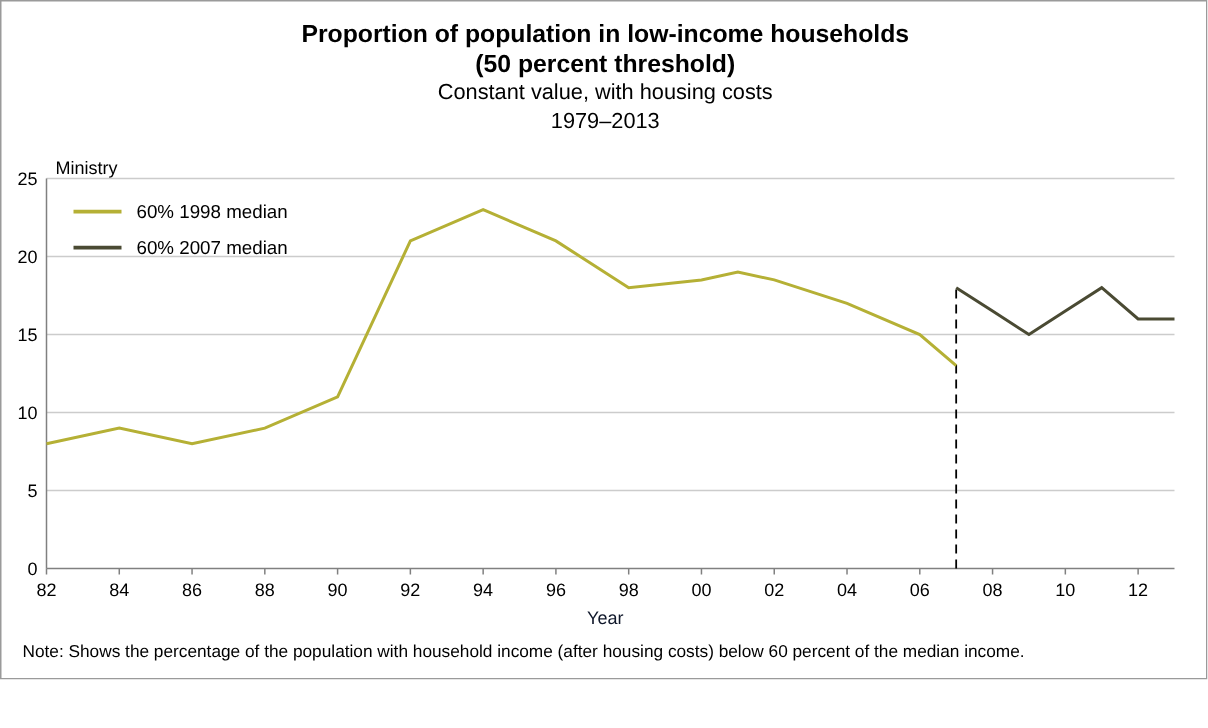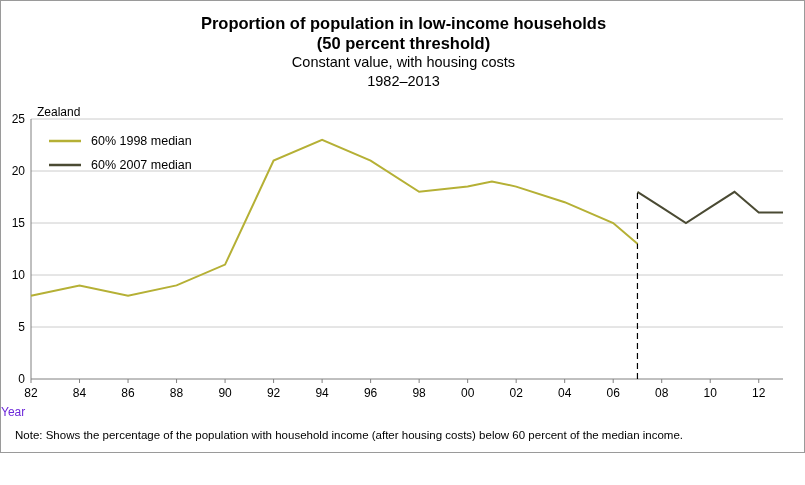--- a/index.html
+++ b/index.html
@@ -48,23 +48,23 @@
   .chart-svg {
     position: absolute;
     left: 0;
     top: 0;
   }
   .axis-label-x {
     position: absolute;
     left: 0;
     top: 404px;
     width: 805px;
-    text-align: left;
+    text-align: center;
     font-size: 12px;
-    color: #6d28d9;
+    color: #0f172a;
   }
   .note, .source {
     position: absolute;
     left: 14px;
     font-size: 11.5px;
     color: #000000;
   }
   .note { top: 428px; }
   .source { top: 456px; }
   text {
@@ -73,24 +73,24 @@
 </style>
 </head>
 <body>
 
 <div id="page">
 
   <div class="title-block">
     <div class="title-line1">Proportion of population in low-income households</div>
     <div class="title-line2">(50 percent threshold)</div>
     <div class="subtitle-line1">Constant value, with housing costs</div>
-    <div class="subtitle-line2">1982–2013</div>
+    <div class="subtitle-line2">1979–2013</div>
   </div>
 
-  <div class="percent-label">Zealand</div>
+  <div class="percent-label">Ministry</div>
 
   <svg id="chart" class="chart-svg" width="805" height="400">
     <g id="gridlines">
         <line x1="30" y1="378" x2="782" y2="378" stroke="#808080" stroke-width="1"></line>
         <line x1="30" y1="326" x2="782" y2="326" stroke="#cccccc" stroke-width="1"></line>
         <line x1="30" y1="274" x2="782" y2="274" stroke="#cccccc" stroke-width="1"></line>
         <line x1="30" y1="222" x2="782" y2="222" stroke="#cccccc" stroke-width="1"></line>
         <line x1="30" y1="170" x2="782" y2="170" stroke="#cccccc" stroke-width="1"></line>
         <line x1="30" y1="118" x2="782" y2="118" stroke="#cccccc" stroke-width="1"></line>
         <line x1="30" y1="118" x2="30" y2="378" stroke="#808080" stroke-width="1"></line>

